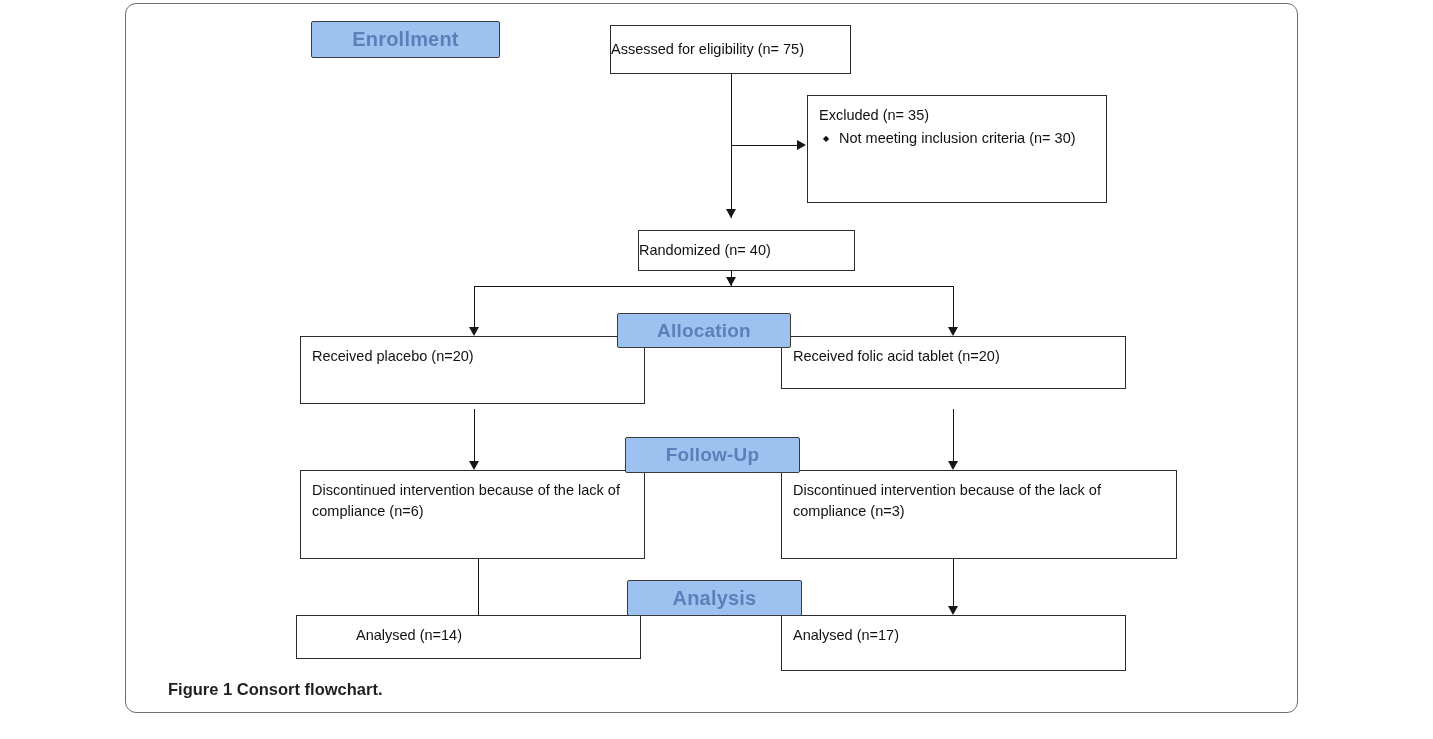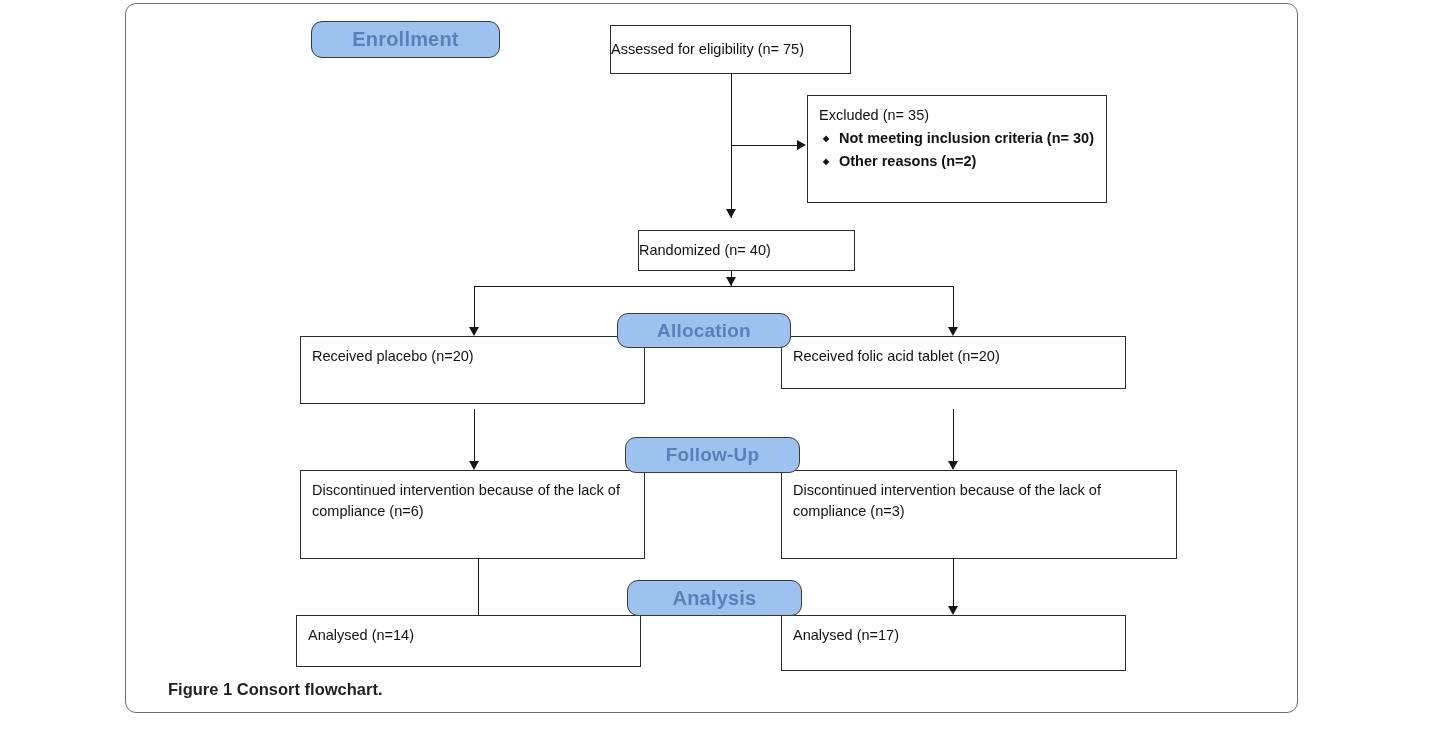--- a/index.html
+++ b/index.html
@@ -35,21 +35,21 @@
     top: 0;
     width: 1433px;
     height: 739px;
   }
 
   
   .pill {
     position: absolute;
     background: #9ec2ef;
     border: 1.5px solid #3a3a3c;
-    border-radius: 11px;
+    border-radius: 2px;
     color: #5b7fb9;
     font-weight: bold;
     display: flex;
     align-items: center;
     justify-content: center;
     box-sizing: border-box;
     z-index: 40;
     letter-spacing: .2px;
   }
   #pill-enrollment {
@@ -91,34 +91,33 @@
   #box-assessed  { left: 610px; top: 25px;  width: 241px; height: 49px; }
   #box-excluded  { left: 807px; top: 95px;  width: 300px; height: 108px; }
   #box-randomized{ left: 638px; top: 230px; width: 217px; height: 41px; }
 
   #box-alloc-left  { left: 300px; top: 336px; width: 345px; height: 68px; }
   #box-alloc-right { left: 781px; top: 336px; width: 345px; height: 53px; }
 
   #box-follow-left  { left: 300px; top: 470px; width: 345px; height: 89px; }
   #box-follow-right { left: 781px; top: 470px; width: 396px; height: 89px; }
 
-  #box-analysis-left  { left: 296px; top: 615px; width: 345px; height: 52px; }
+  #box-analysis-left  { left: 296px; top: 615px; width: 345px; height: 44px; padding-left: 48px; }
   #box-analysis-right { left: 781px; top: 615px; width: 345px; height: 56px; }
 
   
   .excl-title { margin: 0 0 2px 0; }
   ul.excl-list {
     margin: 0;
     padding: 0 0 0 20px;
     list-style: none;
   }
   ul.excl-list li {
     position: relative;
     margin: 0 0 2px 0;
-    font-weight: bold;
   }
   ul.excl-list li::before {
     content: "\25C6";
     position: absolute;
     left: -16px;
     top: 0px;
     font-size: 8px;
     line-height: 21px;
     color: #111113;
   }
@@ -184,21 +183,20 @@
   <div class="arrow-down" style="left:725.5px; top:209px;"></div>
 
   <div class="hline" style="left:731px; top:145px; width:66px;"></div>
   <div class="arrow-right" style="left:797px; top:139.5px;"></div>
 
   <div class="box" id="box-excluded">
     <div class="inner">
       <p class="excl-title">Excluded (n= 35)</p>
       <ul class="excl-list">
         <li>Not meeting inclusion criteria (n= 30)</li>
-        <li>Other reasons (n=2)</li>
       </ul>
     </div>
   </div>
 
   <div class="box centered" id="box-randomized">
     <span>Randomized (n= 40)</span>
   </div>
 
   <div class="vline" style="left:731px; top:259px; height:27px;"></div>
   <div class="arrow-down" style="left:725.5px; top:277px;"></div>

